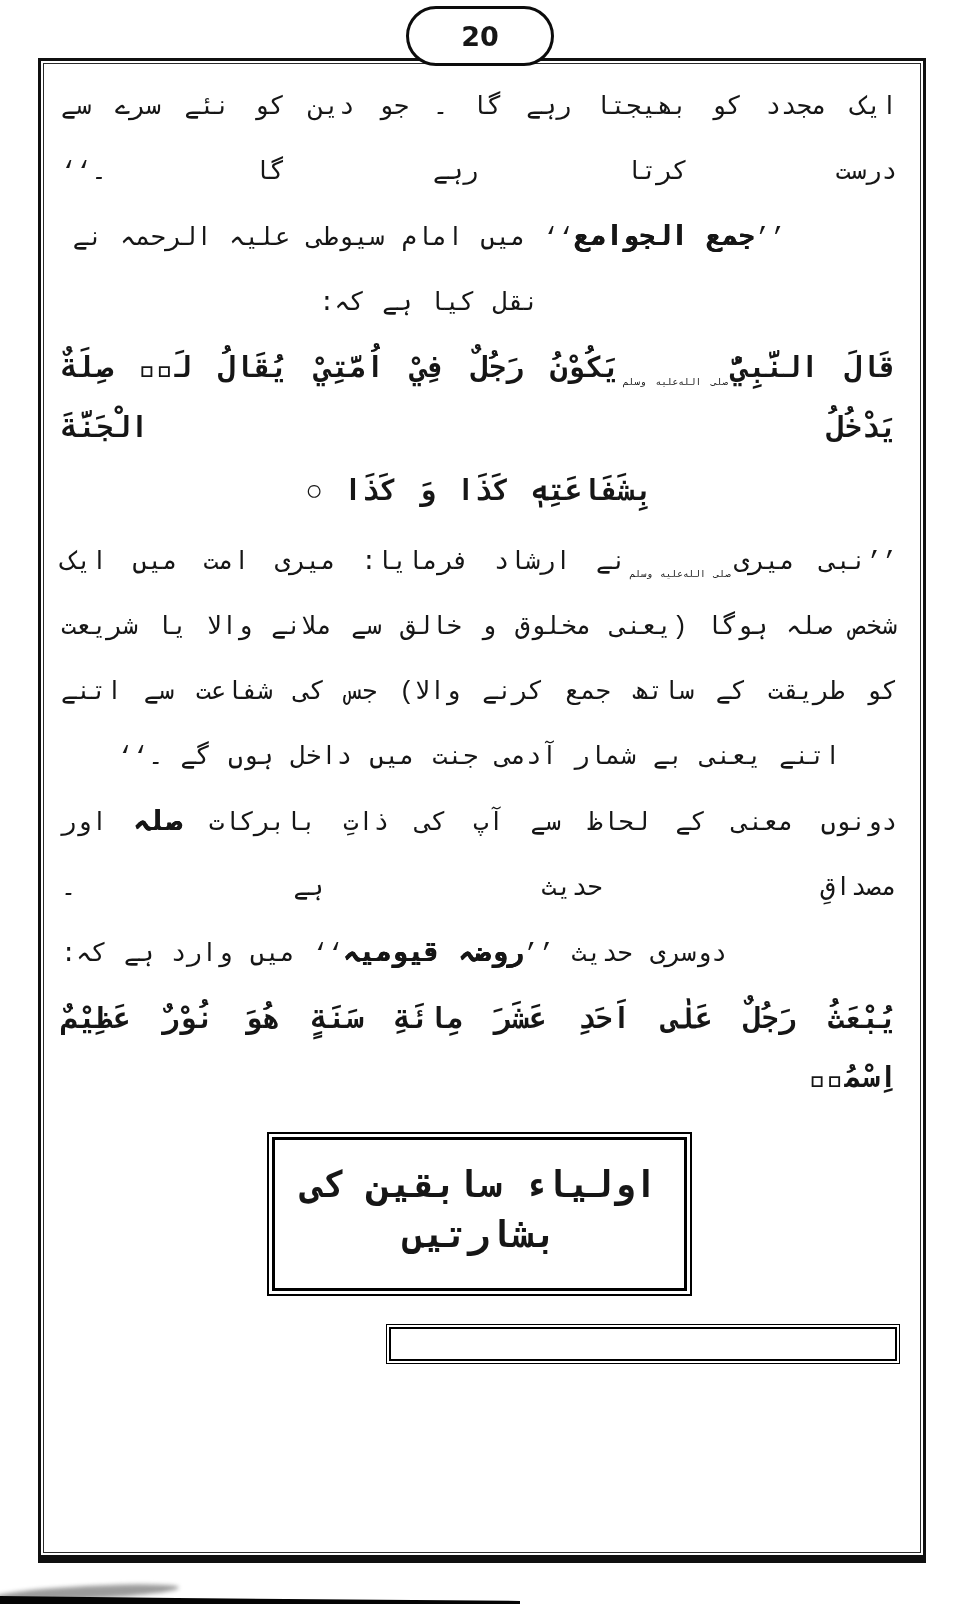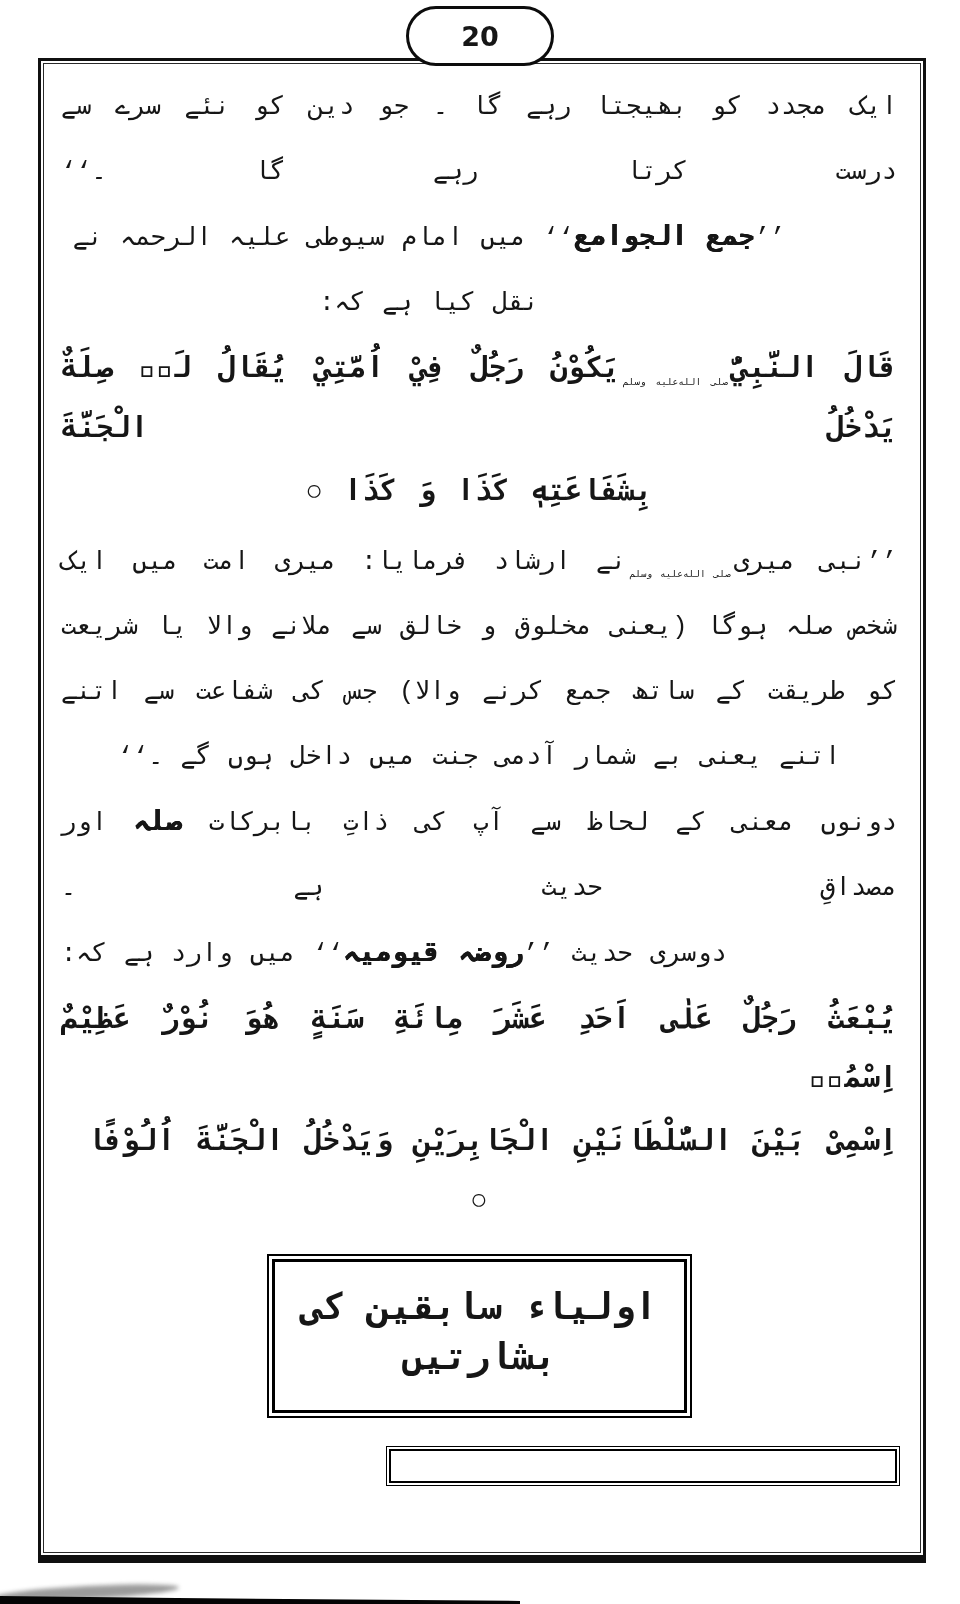--- a/index.html
+++ b/index.html
@@ -100,21 +100,20 @@
     <p class="u lastcenter m-top-s"><span>’’نبی میری</span><span class="saw">
           <span>صلى الله</span>
           <span>عليه وسلم</span>
         </span><span>نے ارشاد فرمایا: میری امت میں ایک شخص صلہ ہوگا (یعنی مخلوق و خالق سے ملانے والا یا شریعت کو طریقت کے ساتھ جمع کرنے والا) جس کی شفاعت سے اتنے اتنے یعنی بے شمار آدمی جنت میں داخل ہوں گے ۔‘‘</span></p>
 
     <p class="u just"><span>دونوں معنی کے لحاظ سے آپ کی ذاتِ بابرکات</span> <span class="heavy">صلہ</span> <span>اور مصداقِ حدیث ہے ۔</span></p>
 
     <p class="u indent2"><span>دوسری حدیث ’’</span><span class="heavy">روضہ قیومیہ</span><span>‘‘ میں وارد ہے کہ:</span></p>
 
     <div class="ar just sp">يُبْعَثُ رَجُلٌ عَلٰى اَحَدِ عَشَرَ مِائَةِ سَنَةٍ هُوَ نُوْرٌ عَظِيْمٌ اِسْمُهٗ</div>
-    <div class="ar acenter">اِسْمِىْ بَيْنَ السُّلْطَانَيْنِ الْجَابِرَيْنِ وَيَدْخُلُ الْجَنَّةَ اُلُوْفًا ○</div>
 
 
     <div class="hbox1"><span>اولیاء سابقین کی بشارتیں</span></div>
 
     <div class="hbox2"></div>
 
   </div>
 </div>
 
 <div class="smudge"></div>

